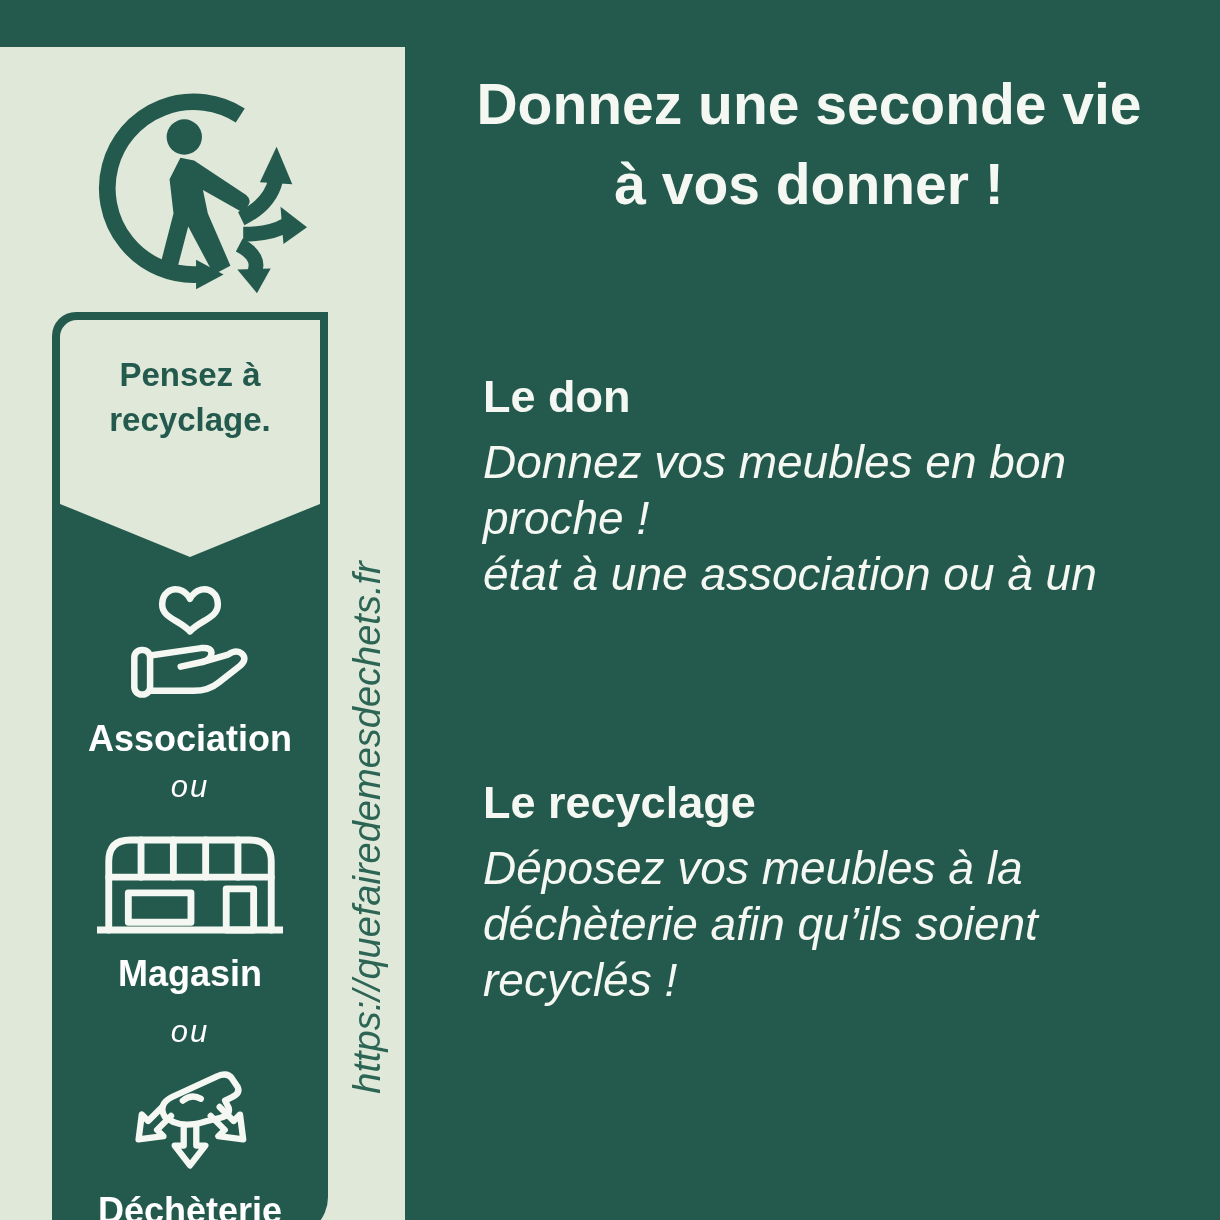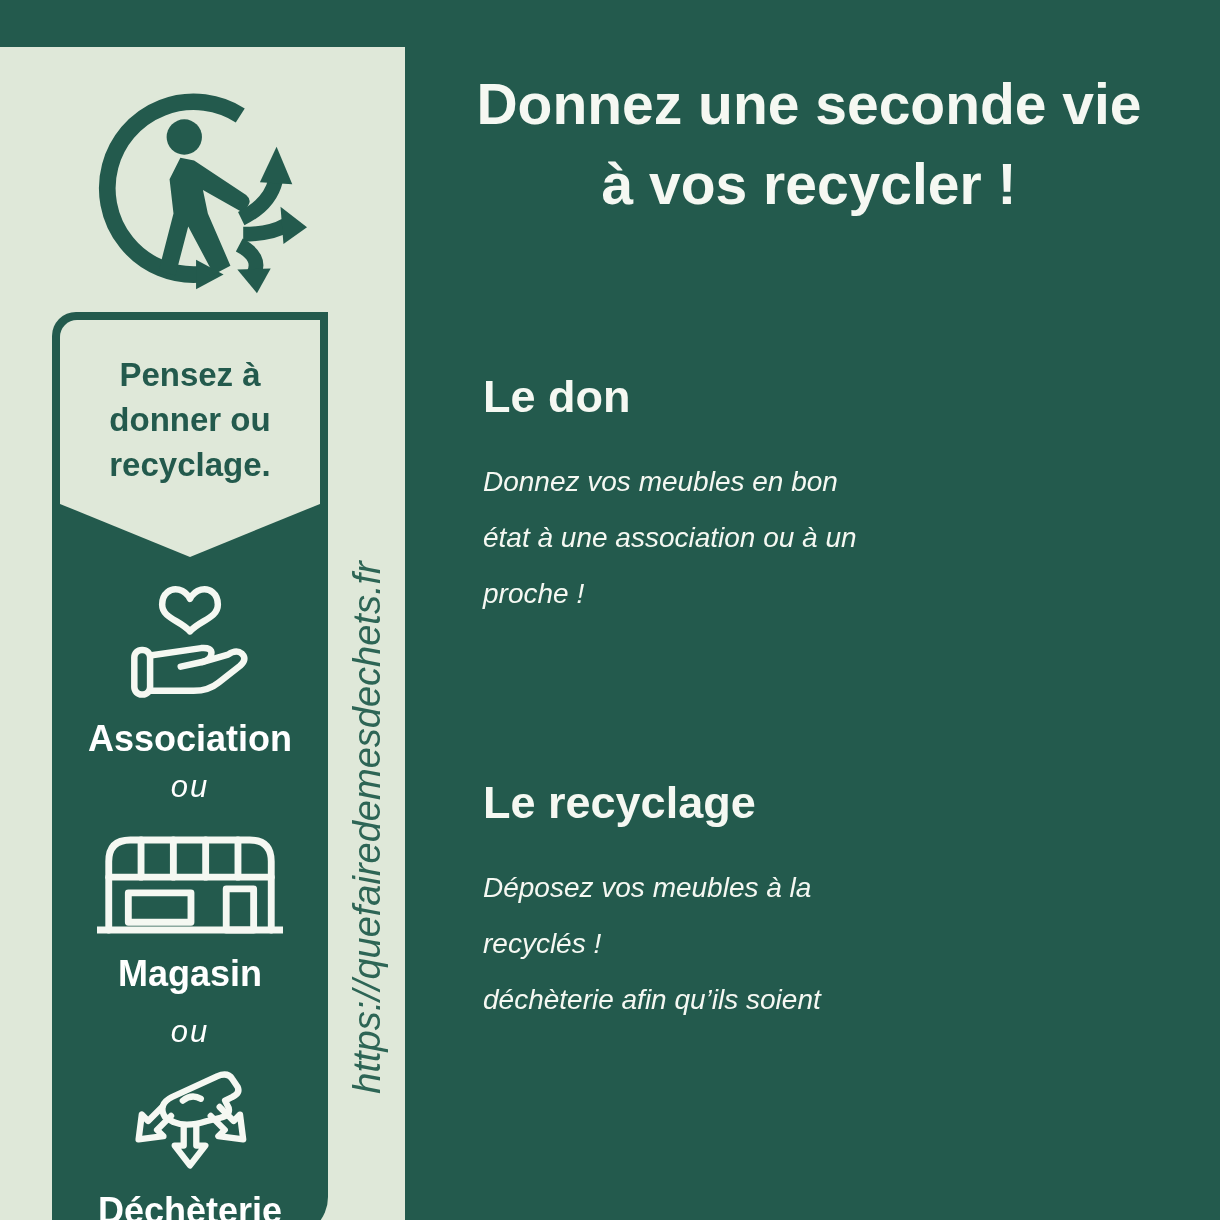--- a/index.html
+++ b/index.html
@@ -59,21 +59,21 @@
   
   .main{position:absolute;left:405px;top:0;width:808px;height:1220px;background:#235a4d;}
   .main-title{
     position:absolute;left:0;top:64px;width:100%;
     text-align:center;color:#f5f8f2;font-weight:bold;font-size:57px;line-height:80px;
   }
   .section{position:absolute;left:78px;width:700px;color:#f5f8f2;}
   .section-don{top:374px;}
   .section-recyclage{top:780px;}
   .section-heading{font-weight:bold;font-size:45px;line-height:46px;}
-  .section-body{margin-top:34px;font-style:italic;font-size:28px;line-height:56px;}
+  .section-body{margin-top:14px;font-style:italic;font-size:46px;line-height:56px;}
 </style>
 </head>
 <body>
 
 <div id="canvas">
 
   <div class="sidebar">
 
     <div class="triman">
       <svg viewBox="0 0 220 214" width="216" height="212">
@@ -92,21 +92,20 @@
           <path d="M150 160 Q173 172 165 189" fill="none" stroke="#235a4d" stroke-width="15"></path>
           <polygon points="148,185 168,209 182,184"></polygon>
         </g>
       </svg>
     </div>
 
     <div class="card">
       <div class="card-light">
         <div class="banner-title">
           <div>Pensez à</div>
-          <div>donner ou</div>
           <div>recyclage.</div>
         </div>
       </div>
 
       <div class="card-items">
 
         <span class="opt-icon mt28">
           <svg viewBox="0 0 140 125" width="130" height="116">
             <path d="M70 50 C60 38 40 36 40 21 C40 9 49 3 58 5 C64 6.5 68 11 70 15 C72 11 76 6.5 82 5 C91 3 100 9 100 21 C100 36 80 38 70 50 Z"></path>
             <rect x="10" y="70" width="17" height="48" rx="8"></rect>
@@ -154,35 +153,35 @@
 
     <div class="url-strip">
       <span class="url-text">https://quefairedemesdechets.fr</span>
     </div>
   </div>
 
   <div class="main">
 
     <div class="main-title">
       <div>Donnez une seconde vie</div>
-      <div>à vos recycler !</div>
+      <div>à vos donner !</div>
     </div>
 
     <div class="section section-don">
       <div class="section-heading">Le don</div>
       <div class="section-body">
         <div>Donnez vos meubles en bon</div>
+        <div>proche !</div>
         <div>état à une association ou à un</div>
-        <div>proche !</div>
       </div>
     </div>
 
     <div class="section section-recyclage">
       <div class="section-heading">Le recyclage</div>
       <div class="section-body">
         <div>Déposez vos meubles à la</div>
+        <div>déchèterie afin qu’ils soient</div>
         <div>recyclés !</div>
-        <div>déchèterie afin qu’ils soient</div>
       </div>
     </div>
 
   </div>
 </div>
 
 </body></html>

